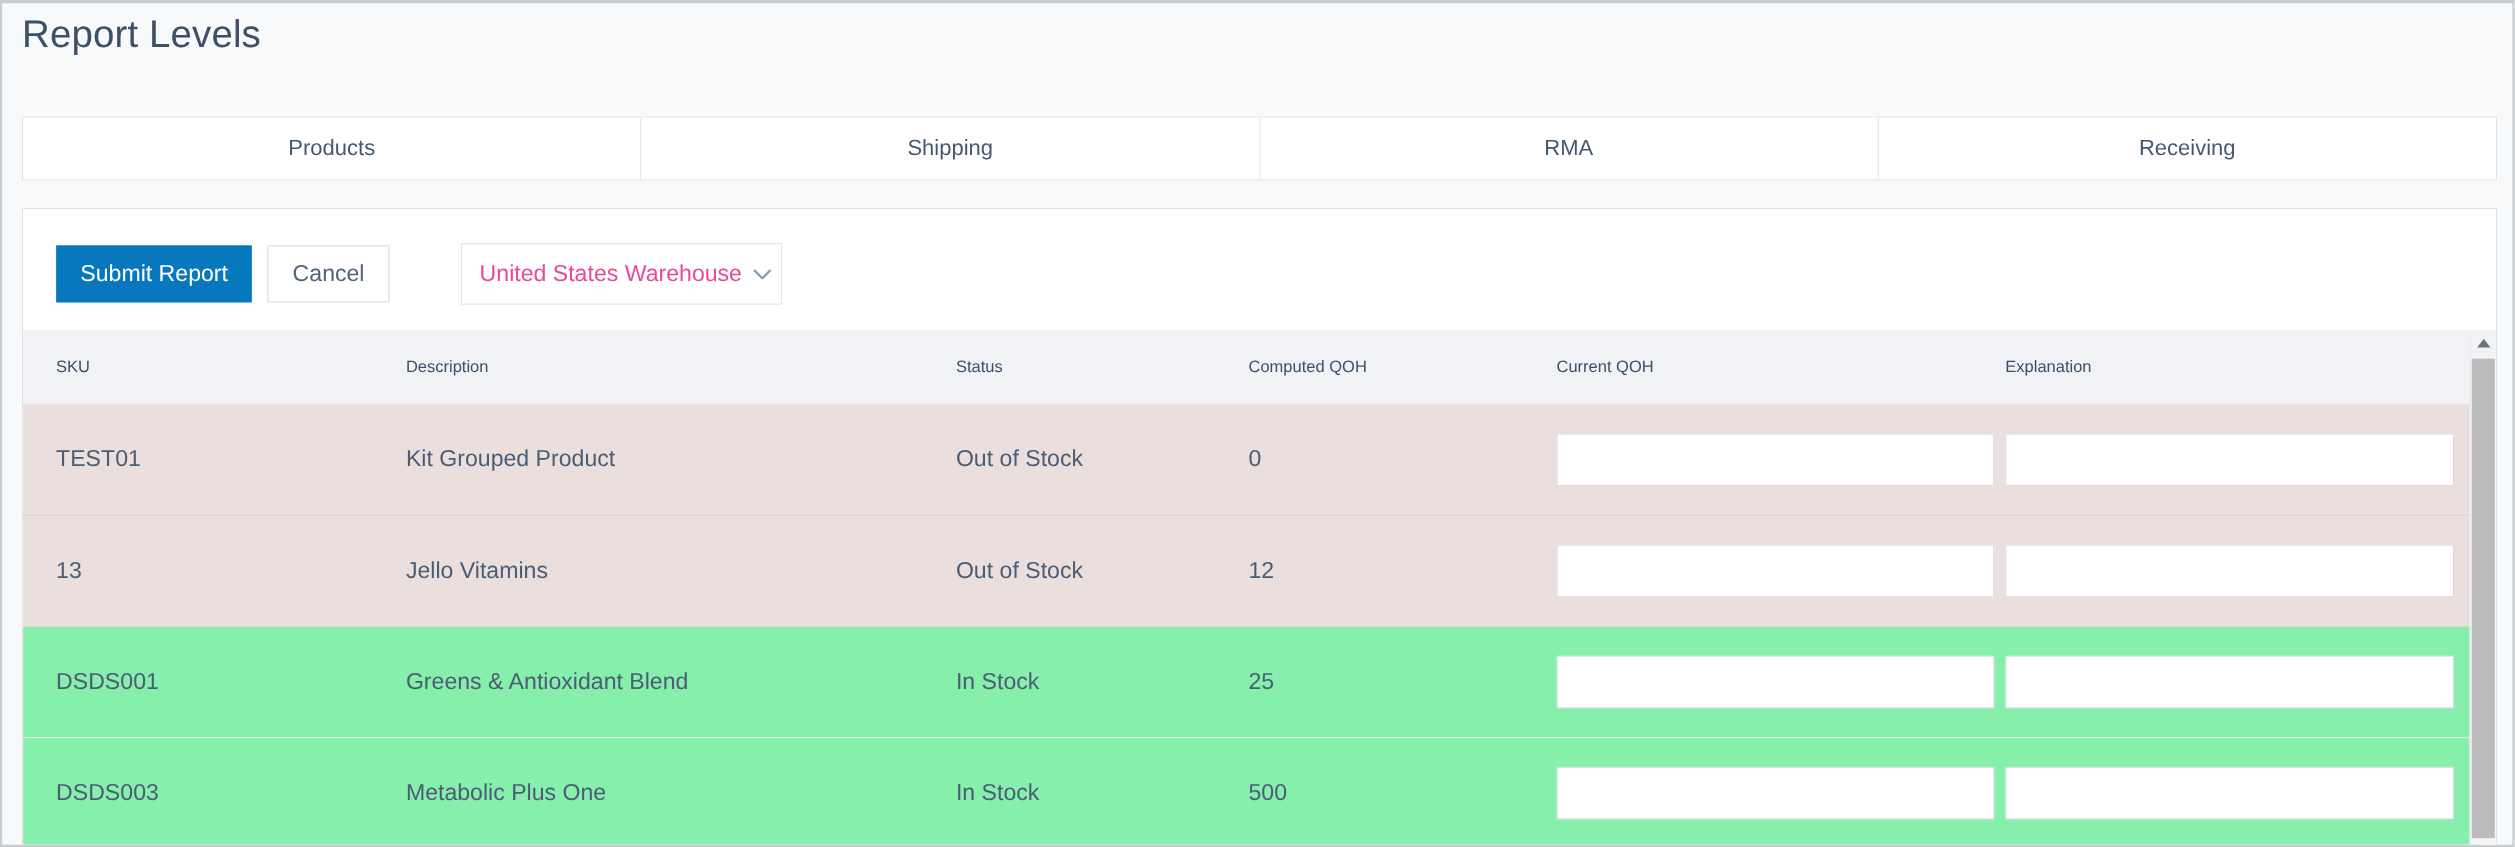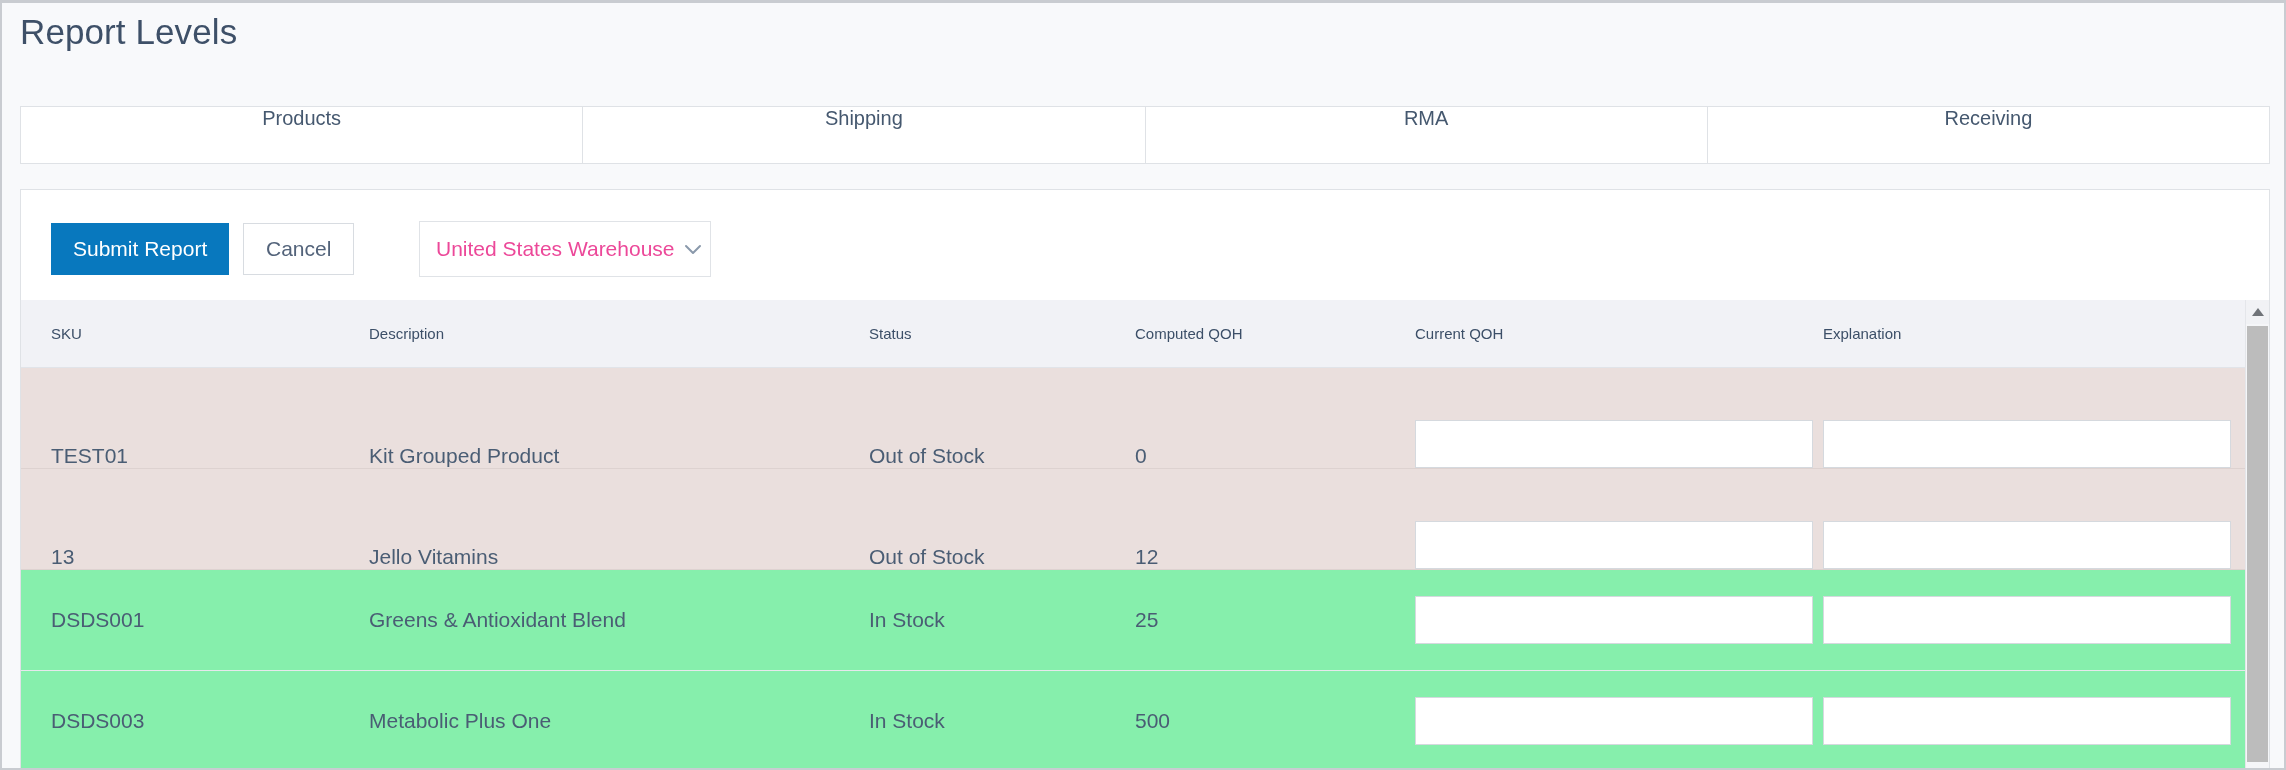--- a/index.html
+++ b/index.html
@@ -41,20 +41,21 @@
     position: absolute;
     left: 18px; top: 103px;
     width: 2250px; height: 58px;
     background: #ffffff;
     border: 1px solid #dfe2e6;
     display: flex;
   }
   .tab {
     flex: 1 1 0;
     display: flex;
+    align-items: center;
     justify-content: center;
     font-size: 20px;
     color: #45586f;
     border-right: 1px solid #dfe2e6;
     cursor: pointer;
     background: #ffffff;
     height: 100%;
   }
   .tab:last-child { border-right: none; }
 
@@ -145,21 +146,21 @@
   #table-head-row {
     height: 68px;
     background: #f1f2f6;
     border-bottom: 1px solid #e1e4e9;
   }
   #table-head-row .cell {
     font-size: 15px;
     color: #3c4f68;
     font-weight: 400;
   }
-  .row-alert { background: #eadfdd; border-bottom-color: #ddd2d0; align-items: flex-end; }
+  .row-alert { background: #eadfdd; border-bottom-color: #ddd2d0; }
   .row-normal { background: #86efac; }
   .cell {
     font-size: 21px;
     color: #4a5d74;
     padding: 0;
     flex: 0 0 auto;
     white-space: nowrap;
     overflow: hidden;
   }
   .c-sku   { width: 348px; padding-left: 30px; }

